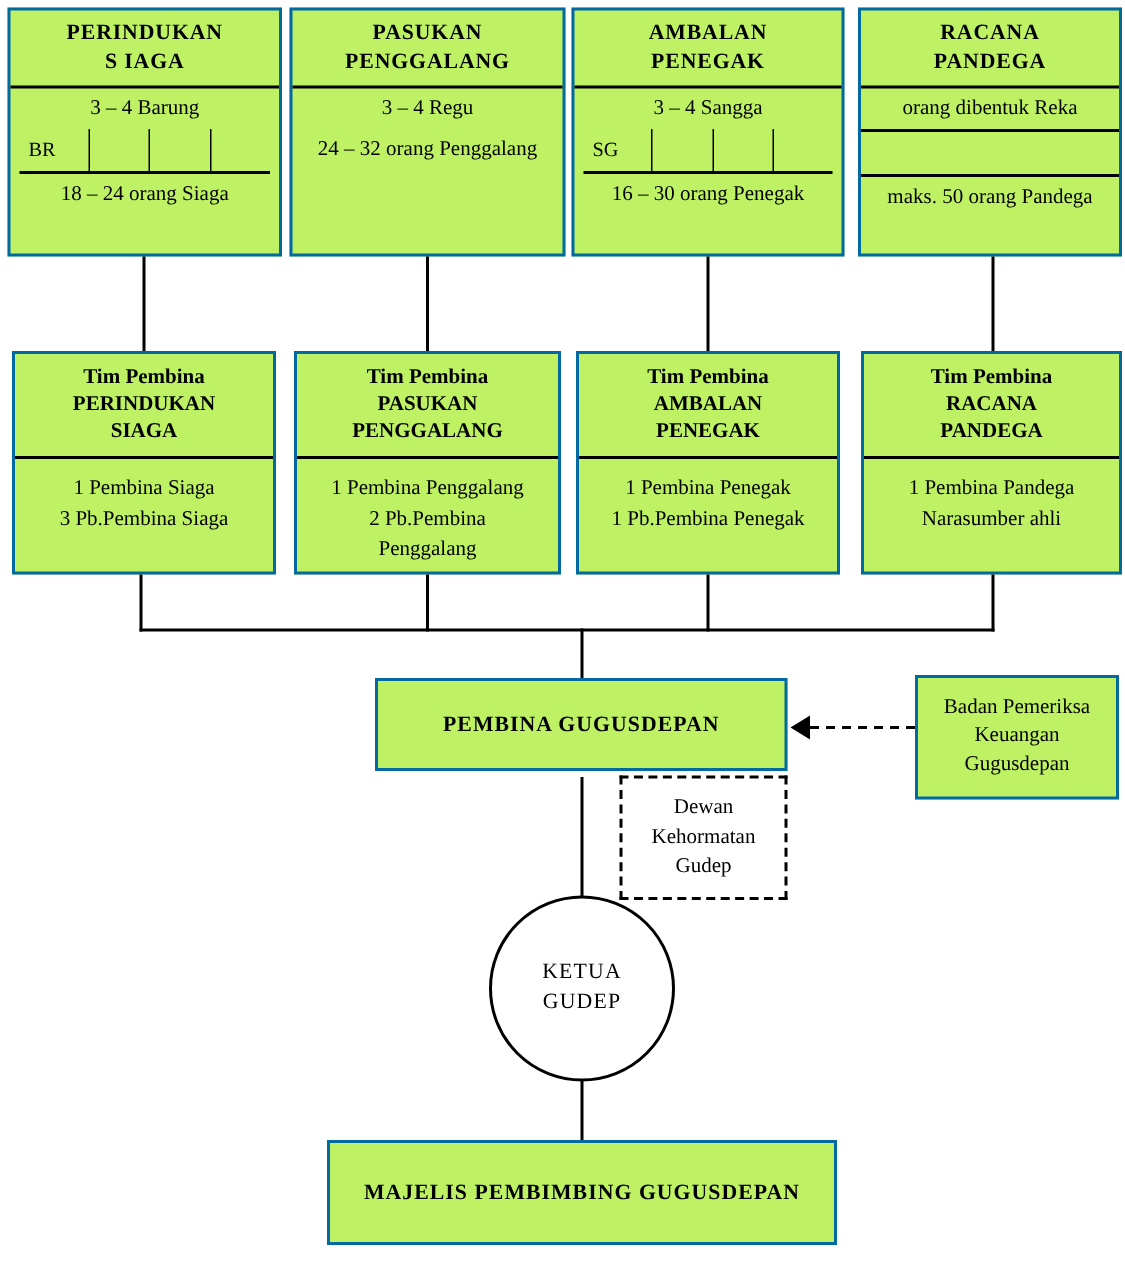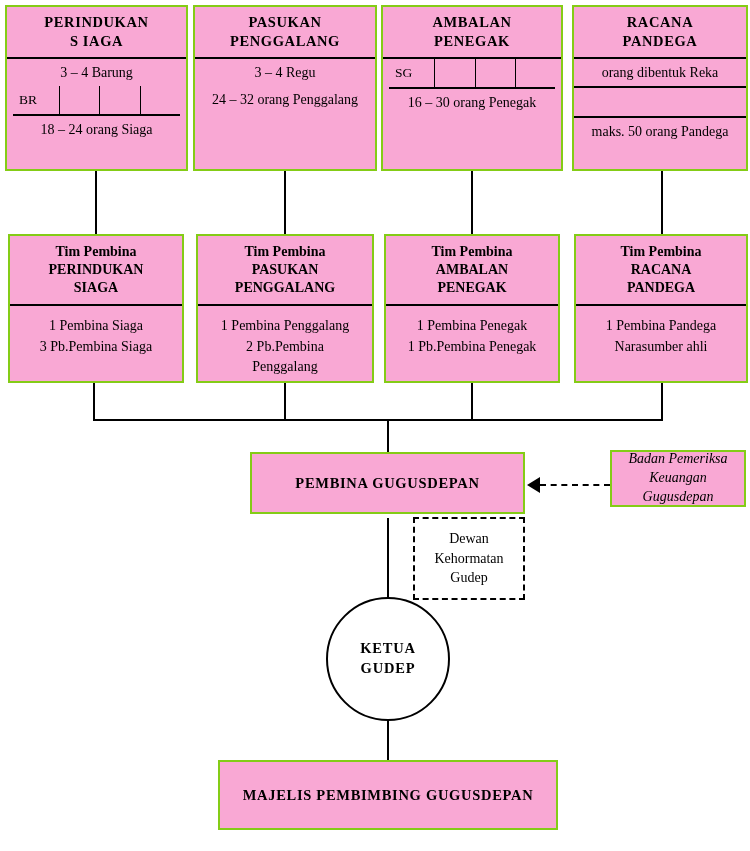--- a/index.html
+++ b/index.html
@@ -13,22 +13,22 @@
     height: 851px;
     background: #ffffff;
     font-family: "Liberation Serif", "DejaVu Serif", serif;
     color: #000000;
     overflow: hidden;
   }
 
   
   .box {
     position: absolute;
-    border: 2px solid #84cc16;
-    background: #f9a8d4;
+    border: 2px solid #0369a1;
+    background: #bef264;
     box-sizing: border-box;
   }
 
   
   .unit-box {
     display: flex;
     flex-direction: column;
   }
   .unit-title {
     font-weight: bold;
@@ -138,21 +138,21 @@
   .circle {
     position: absolute;
     border: 2px solid #000;
     border-radius: 50%;
     background: #fff;
     box-sizing: border-box;
     display: flex;
     align-items: center;
     justify-content: center;
     text-align: center;
-    font-weight: bold;
+    font-weight: normal;
     font-size: 14.5px;
     line-height: 1.35;
     letter-spacing: 0.8px;
   }
 
   
   .vline {
     position: absolute;
     width: 0;
     border-left: 2px solid #000;
@@ -203,20 +203,21 @@
     </div>
     <div class="unit-sub no-rule">3 – 4   Regu</div>
     <div class="unit-foot">24 – 32 orang Penggalang</div>
   </div>
 
   <div class="box unit-box" style="left:381px; top:5px; width:182px; height:166px;">
     <div class="unit-title">
       <span>AMBALAN</span><br>
       <span>PENEGAK</span>
     </div>
+    <div class="unit-sub no-rule">3 – 4   Sangga</div>
     <div class="unit-cells">
       <div class="cell">SG</div>
       <div class="cell"></div>
       <div class="cell"></div>
       <div class="cell"></div>
     </div>
     <div class="unit-foot">16 – 30 orang Penegak</div>
   </div>
 
   <div class="box unit-box" style="left:572px; top:5px; width:176px; height:166px;">
@@ -289,21 +290,21 @@
   <div class="vline" style="left:661px; top:383px; height:38px;"></div>
 
   <div class="hline" style="left:93px; top:419px; width:570px;"></div>
 
   <div class="vline" style="left:387px; top:419px; height:34px;"></div>
 
   <div class="box plain-box" style="left:250px; top:452px; width:275px; height:62px;">
     <span class="bold-caps">PEMBINA GUGUSDEPAN</span>
   </div>
 
-  <div class="box plain-box" style="left:610px; top:450px; width:136px; height:57px;font-style:italic;">
+  <div class="box plain-box" style="left:610px; top:450px; width:136px; height:83px;">
     <span class="normal-text">
       <span>Badan Pemeriksa</span><br>
       <span>Keuangan</span><br>
       <span>Gugusdepan</span>
     </span>
   </div>
 
   <div class="dashed-arrow-line" style="left:540px; top:484px; width:70px;"></div>
   <div class="arrow-head" style="left:527px; top:477px;"></div>
 

